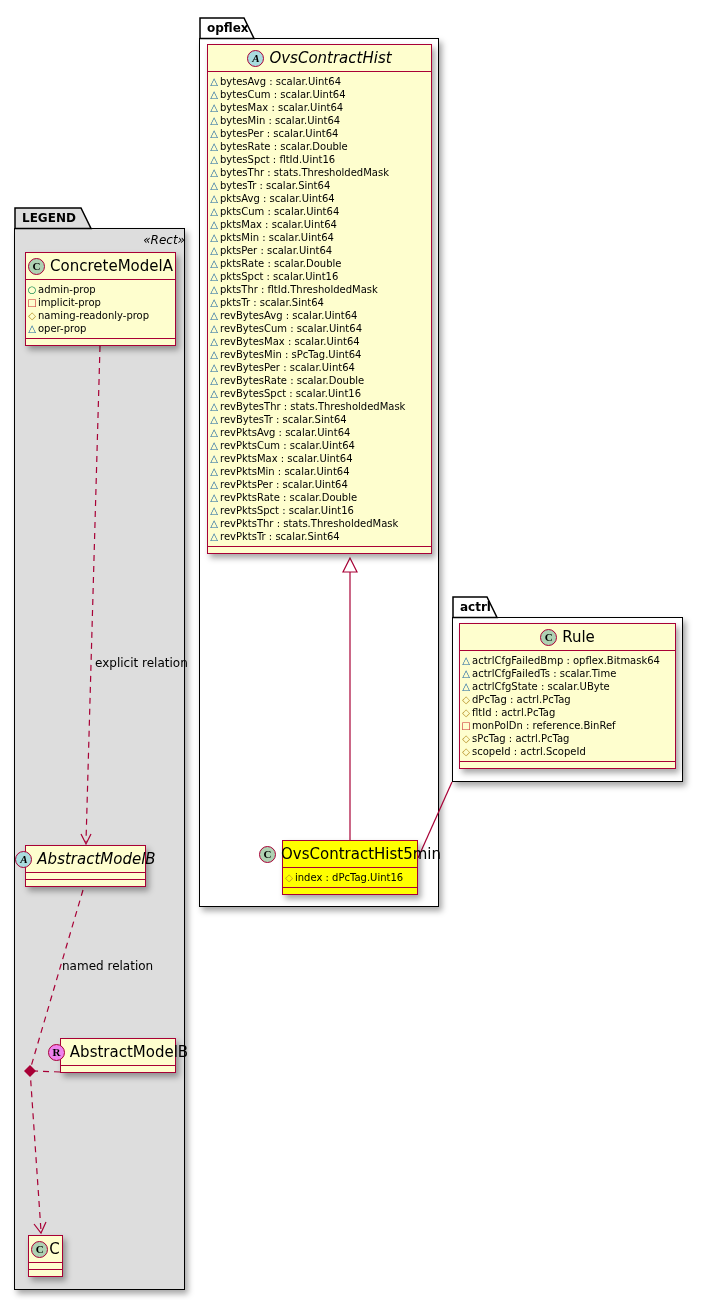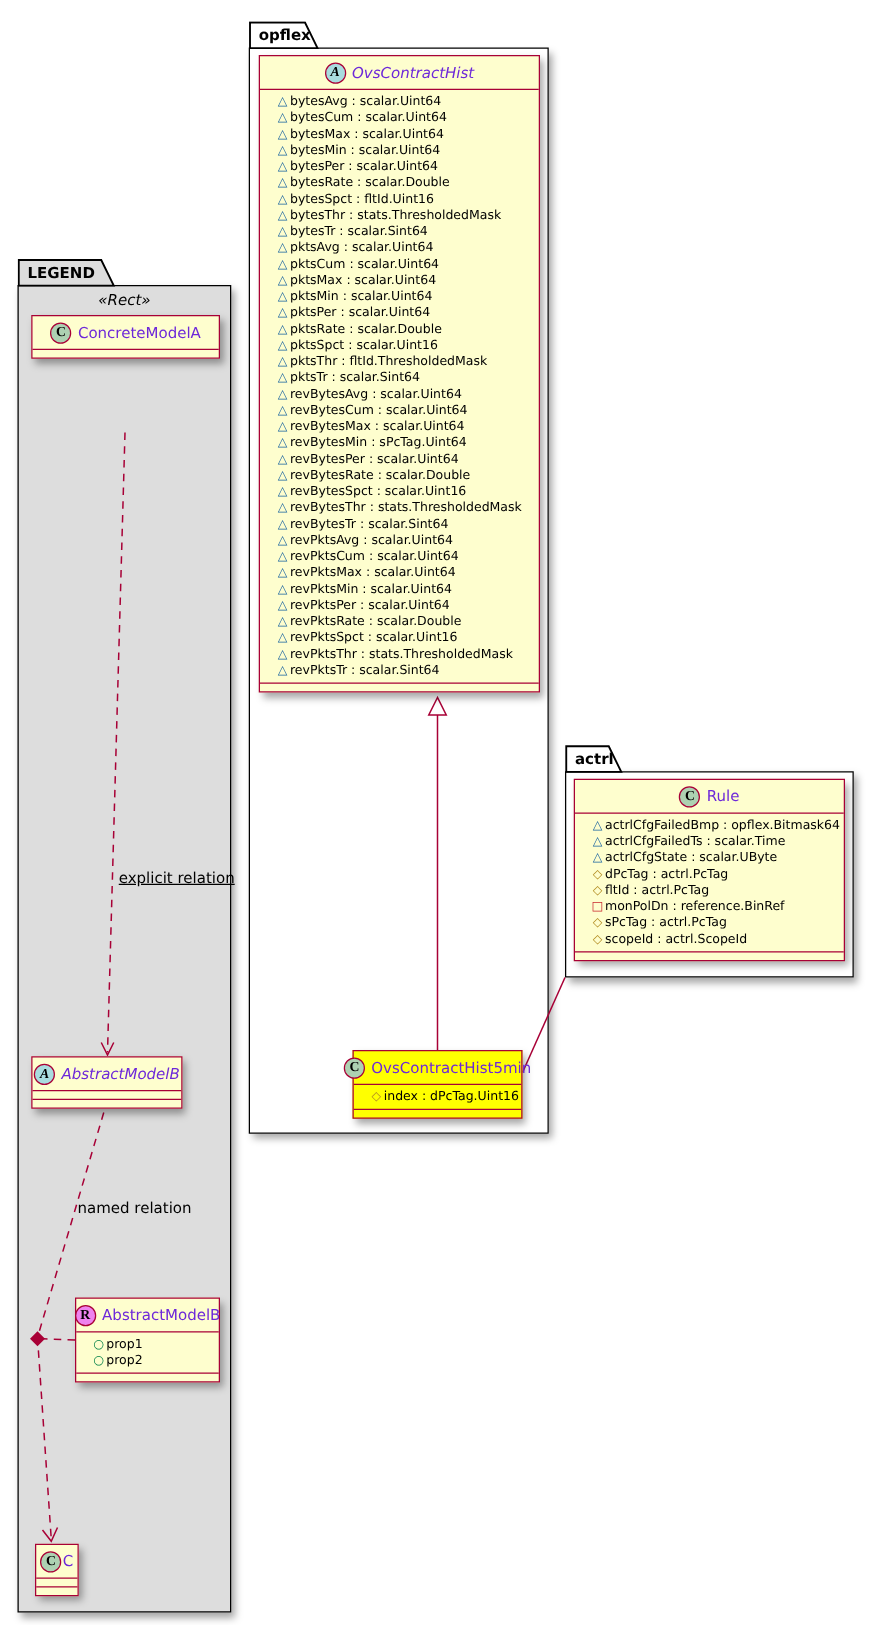--- a/index.html
+++ b/index.html
@@ -20,54 +20,54 @@
   }
   .pkg-tab { position: absolute; z-index: 2; }
   .pkg-label {
     position: absolute; z-index: 3;
     font-size: 12px; font-weight: bold; color: #000;
     line-height: 16px; white-space: nowrap;
   }
   .stereotype {
     position: absolute; z-index: 2;
     font-size: 12px; font-style: italic; color: #000;
-    text-align: center;
+    text-align: right;
   }
 
   
   #edges { position: absolute; left: 0; top: 0; z-index: 4; pointer-events: none; }
   .edge-label {
     position: absolute; z-index: 6;
     font-size: 12px; color: #000; white-space: nowrap;
   }
 
   
   .classbox {
     position: absolute; z-index: 5;
     border: 1.4px solid #A80036;
     box-shadow: 3px 4px 6px rgba(0,0,0,.35);
   }
   .cls-title {
     display: flex; align-items: center; justify-content: center;
     gap: 5px; padding: 4px 4px; min-height: 26px;
   }
-  .cls-name { font-size: 12px; color: #6d28d9; white-space: nowrap; }
+  .cls-name { font-size: 15px; color: #000000; white-space: nowrap; }
   .cls-name.italic { font-style: italic; }
   .spot {
     width: 17px; height: 17px; border-radius: 50%;
     border: 1px solid #A80036;
     display: flex; align-items: center; justify-content: center;
     font-family: "Liberation Serif", serif;
     font-size: 11px; font-weight: bold; color: #000;
     flex: 0 0 auto;
   }
   .spot.italic { font-style: italic; }
   .attrs {
     border-top: 1.4px solid #A80036;
-    padding: 3px 12px; min-height: 7px;
+    padding: 3px 0; min-height: 7px;
   }
   .attr {
     display: flex; align-items: center;
     line-height: 13px; white-space: nowrap;
     font-size: 10px; color: #000;
   }
   .vis {
     width: 12px; flex: 0 0 auto; text-align: center;
     font-size: 10px; line-height: 10px;
   }
@@ -114,21 +114,21 @@
   <g>
     <polyline points="83,890 30,1070 41,1231" fill="none" stroke="#A80036" stroke-width="1.2" stroke-dasharray="6,5"></polyline>
     <polyline points="34,1224 41,1233 46,1222" fill="none" stroke="#A80036" stroke-width="1.2"></polyline>
   </g>
   <g>
     <line x1="60" y1="1072" x2="35" y2="1071" stroke="#A80036" stroke-width="1.2" stroke-dasharray="6,5"></line>
     <polygon points="30,1065 36,1071 30,1077 24,1071" fill="#A80036"></polygon>
   </g>
 </svg>
 
-<div class="edge-label" style="left:95px; top:695px;text-decoration:underline;">explicit relation</div>
+<div class="edge-label" style="left:95px; top:656px;">explicit relation</div>
 <div class="edge-label" style="left:62px; top:959px;">named relation</div>
 
 <div class="classbox" style="left: 207px; top: 44px; width: 225px; background: rgb(254, 254, 206);">
   <div class="cls-title">
     <span class="spot italic" style="background: rgb(169, 220, 223);">A</span>
     <span class="cls-name italic">OvsContractHist</span>
   </div>
   <div class="attrs">
       <div class="attr">
         <span class="vis vis-triangle" style="color: rgb(25, 99, 160);"></span>
@@ -332,47 +332,55 @@
       </div>
     </div>
   <div class="methods"></div>
 </div>
 
 <div class="classbox" style="left: 25px; top: 252px; width: 151px; background: rgb(254, 254, 206);">
   <div class="cls-title">
     <span class="spot" style="background: rgb(173, 209, 178);">C</span>
     <span class="cls-name">ConcreteModelA</span>
   </div>
+  <div class="attrs">
+      <div class="attr">
+        <span class="vis vis-circle" style="color: rgb(3, 128, 72);"></span>
+        <span class="attr-text">admin-prop</span>
+      </div>
+      <div class="attr">
+        <span class="vis vis-square" style="color: rgb(200, 41, 48);"></span>
+        <span class="attr-text">implicit-prop</span>
+      </div>
+      <div class="attr">
+        <span class="vis vis-diamond" style="color: rgb(179, 141, 34);"></span>
+        <span class="attr-text">naming-readonly-prop</span>
+      </div>
+      <div class="attr">
+        <span class="vis vis-triangle" style="color: rgb(25, 99, 160);"></span>
+        <span class="attr-text">oper-prop</span>
+      </div>
+    </div>
   <div class="methods"></div>
 </div>
 
 <div class="classbox" style="left: 25px; top: 845px; width: 121px; background: rgb(254, 254, 206);">
   <div class="cls-title">
     <span class="spot italic" style="background: rgb(169, 220, 223);">A</span>
     <span class="cls-name italic">AbstractModelB</span>
   </div>
   <div class="attrs"></div>
   <div class="methods"></div>
 </div>
 
 <div class="classbox" style="left: 60px; top: 1038px; width: 116px; background: rgb(254, 254, 206);">
   <div class="cls-title">
     <span class="spot" style="background: rgb(238, 130, 238);">R</span>
     <span class="cls-name">AbstractModelB</span>
   </div>
-  <div class="attrs">
-      <div class="attr">
-        <span class="vis vis-circle" style="color: rgb(3, 128, 72);"></span>
-        <span class="attr-text">prop1</span>
-      </div>
-      <div class="attr">
-        <span class="vis vis-circle" style="color: rgb(3, 128, 72);"></span>
-        <span class="attr-text">prop2</span>
-      </div>
-    </div>
   <div class="methods"></div>
 </div>
 
 <div class="classbox" style="left: 28px; top: 1235px; width: 35px; background: rgb(254, 254, 206);">
   <div class="cls-title" style="padding:4px 1px; gap:1px;">
     <span class="spot" style="background: rgb(173, 209, 178);">C</span>
     <span class="cls-name">C</span>
   </div>
   <div class="attrs"></div>
   <div class="methods"></div>

